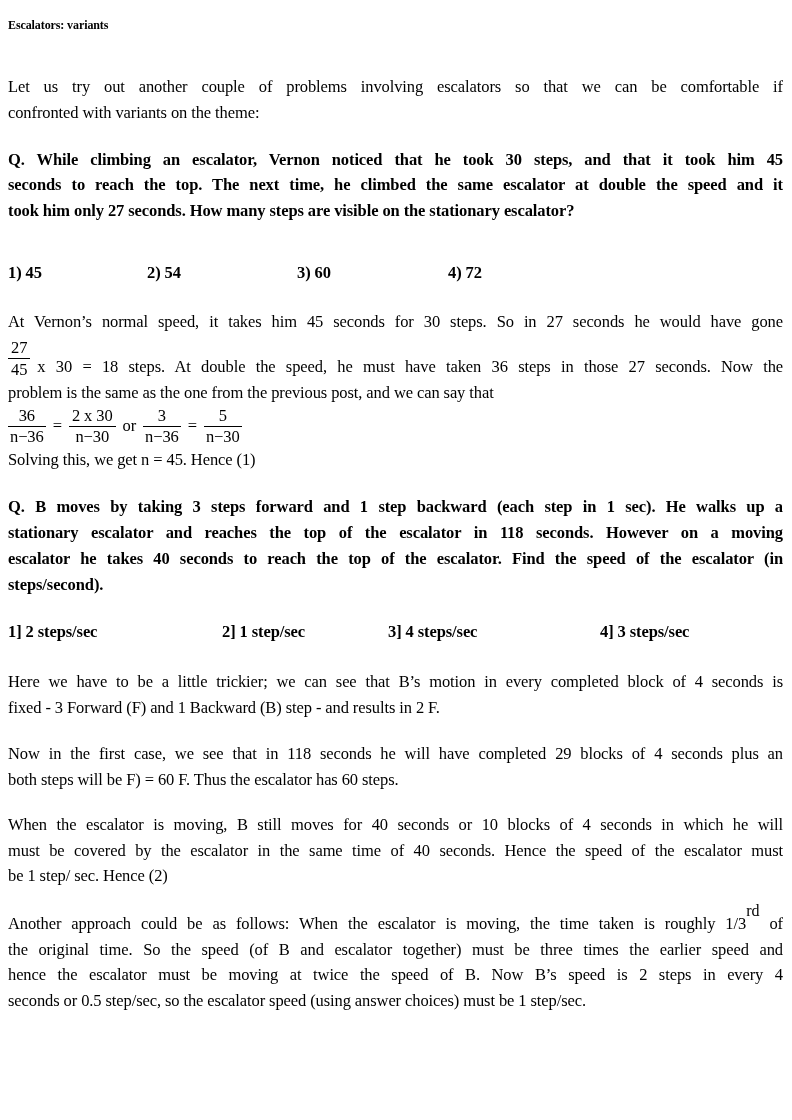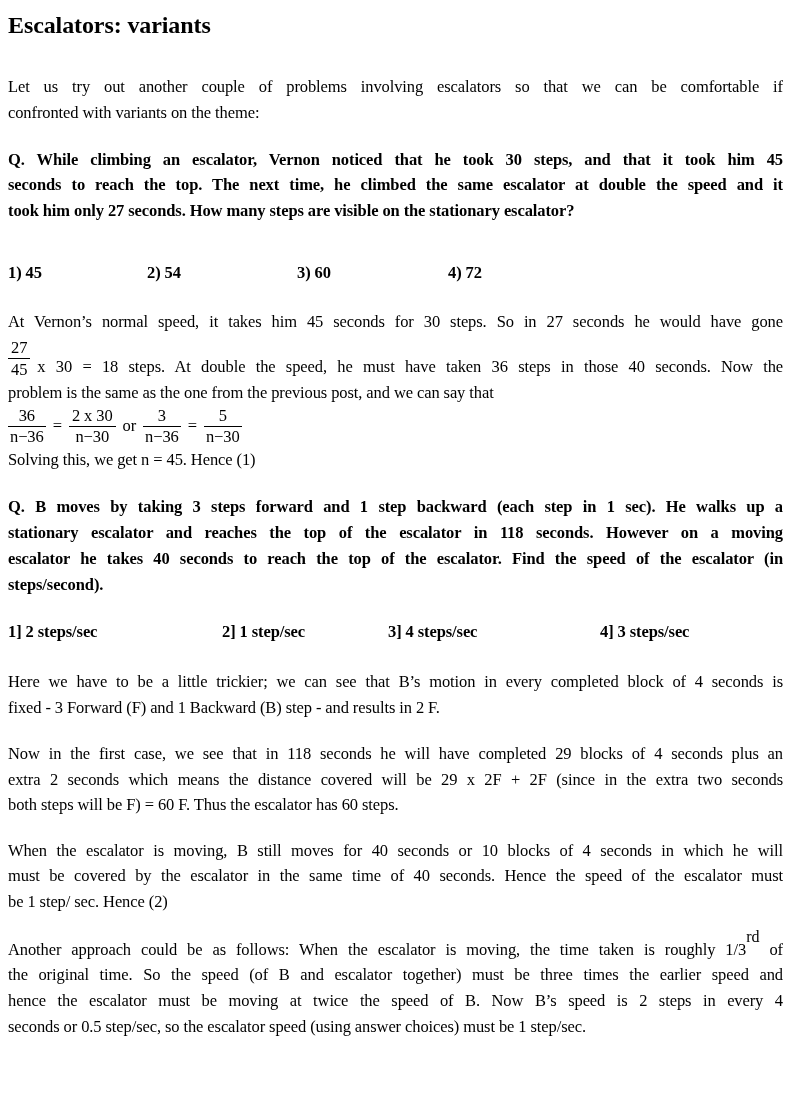--- a/index.html
+++ b/index.html
@@ -10,21 +10,21 @@
     padding:12px 9px 0 8px;
     background:#ffffff;
     color:#000000;
     font-family:"Liberation Serif","DejaVu Serif",serif;
     font-size:16.5px;
     line-height:25.8px;
     letter-spacing:-0.1px;
     overflow:hidden;
   }
   .title{
-    font-size:24px;
+    font-size:12px;
     font-weight:700;
     line-height:26px;
     margin:0;
   }
   .para{margin:0;}
   .bold{font-weight:700;}
   
   .jl{text-align:justify;text-align-last:justify;}
   
   .ll{text-align:left;}
@@ -88,21 +88,21 @@
     <div class="opt o14">4) 72</div>
   </div>
 
   <div class="para mt-sol1">
     <div class="jl">At Vernon’s normal speed, it takes him 45 seconds for 30 steps. So in 27 seconds he would have gone</div>
     <div class="fracline">
       <span class="frac">
         <span class="num">27</span>
         <span class="den">45</span>
       </span>
-      <div class="jl rest">x 30 = 18 steps. At double the speed, he must have taken 36 steps in those 40 seconds. Now the</div>
+      <div class="jl rest">x 30 = 18 steps. At double the speed, he must have taken 36 steps in those 27 seconds. Now the</div>
     </div>
     <div class="ll">problem is the same as the one from the previous post, and we can say that</div>
   </div>
 
   <div class="eq">
     <span class="frac">
       <span class="num">36</span>
       <span class="den">n−36</span>
     </span>
     <span class="op">=</span>
@@ -138,21 +138,20 @@
     <div class="opt o24">4] 3 steps/sec</div>
   </div>
 
   <div class="para mt-p1">
     <div class="jl">Here we have to be a little trickier; we can see that B’s motion in every completed block of 4 seconds is</div>
     <div class="ll">fixed - 3 Forward (F) and 1 Backward (B) step - and results in 2 F.</div>
   </div>
 
   <div class="para mt-p2">
     <div class="jl">Now in the first case, we see that in 118 seconds he will have completed 29 blocks of 4 seconds plus an</div>
-    <div class="jl">extra 2 seconds which means the distance covered will be 29 x 2F + 2F (since in the extra two seconds</div>
     <div class="ll">both steps will be F) = 60 F. Thus the escalator has 60 steps.</div>
   </div>
 
   <div class="para mt-p3">
     <div class="jl">When the escalator is moving, B still moves for 40 seconds or 10 blocks of 4 seconds in which he will</div>
     <div class="jl">must be covered by the escalator in the same time of 40 seconds. Hence the speed of the escalator must</div>
     <div class="ll">be 1 step/ sec. Hence (2)</div>
   </div>
 
   <div class="para mt-p4">

